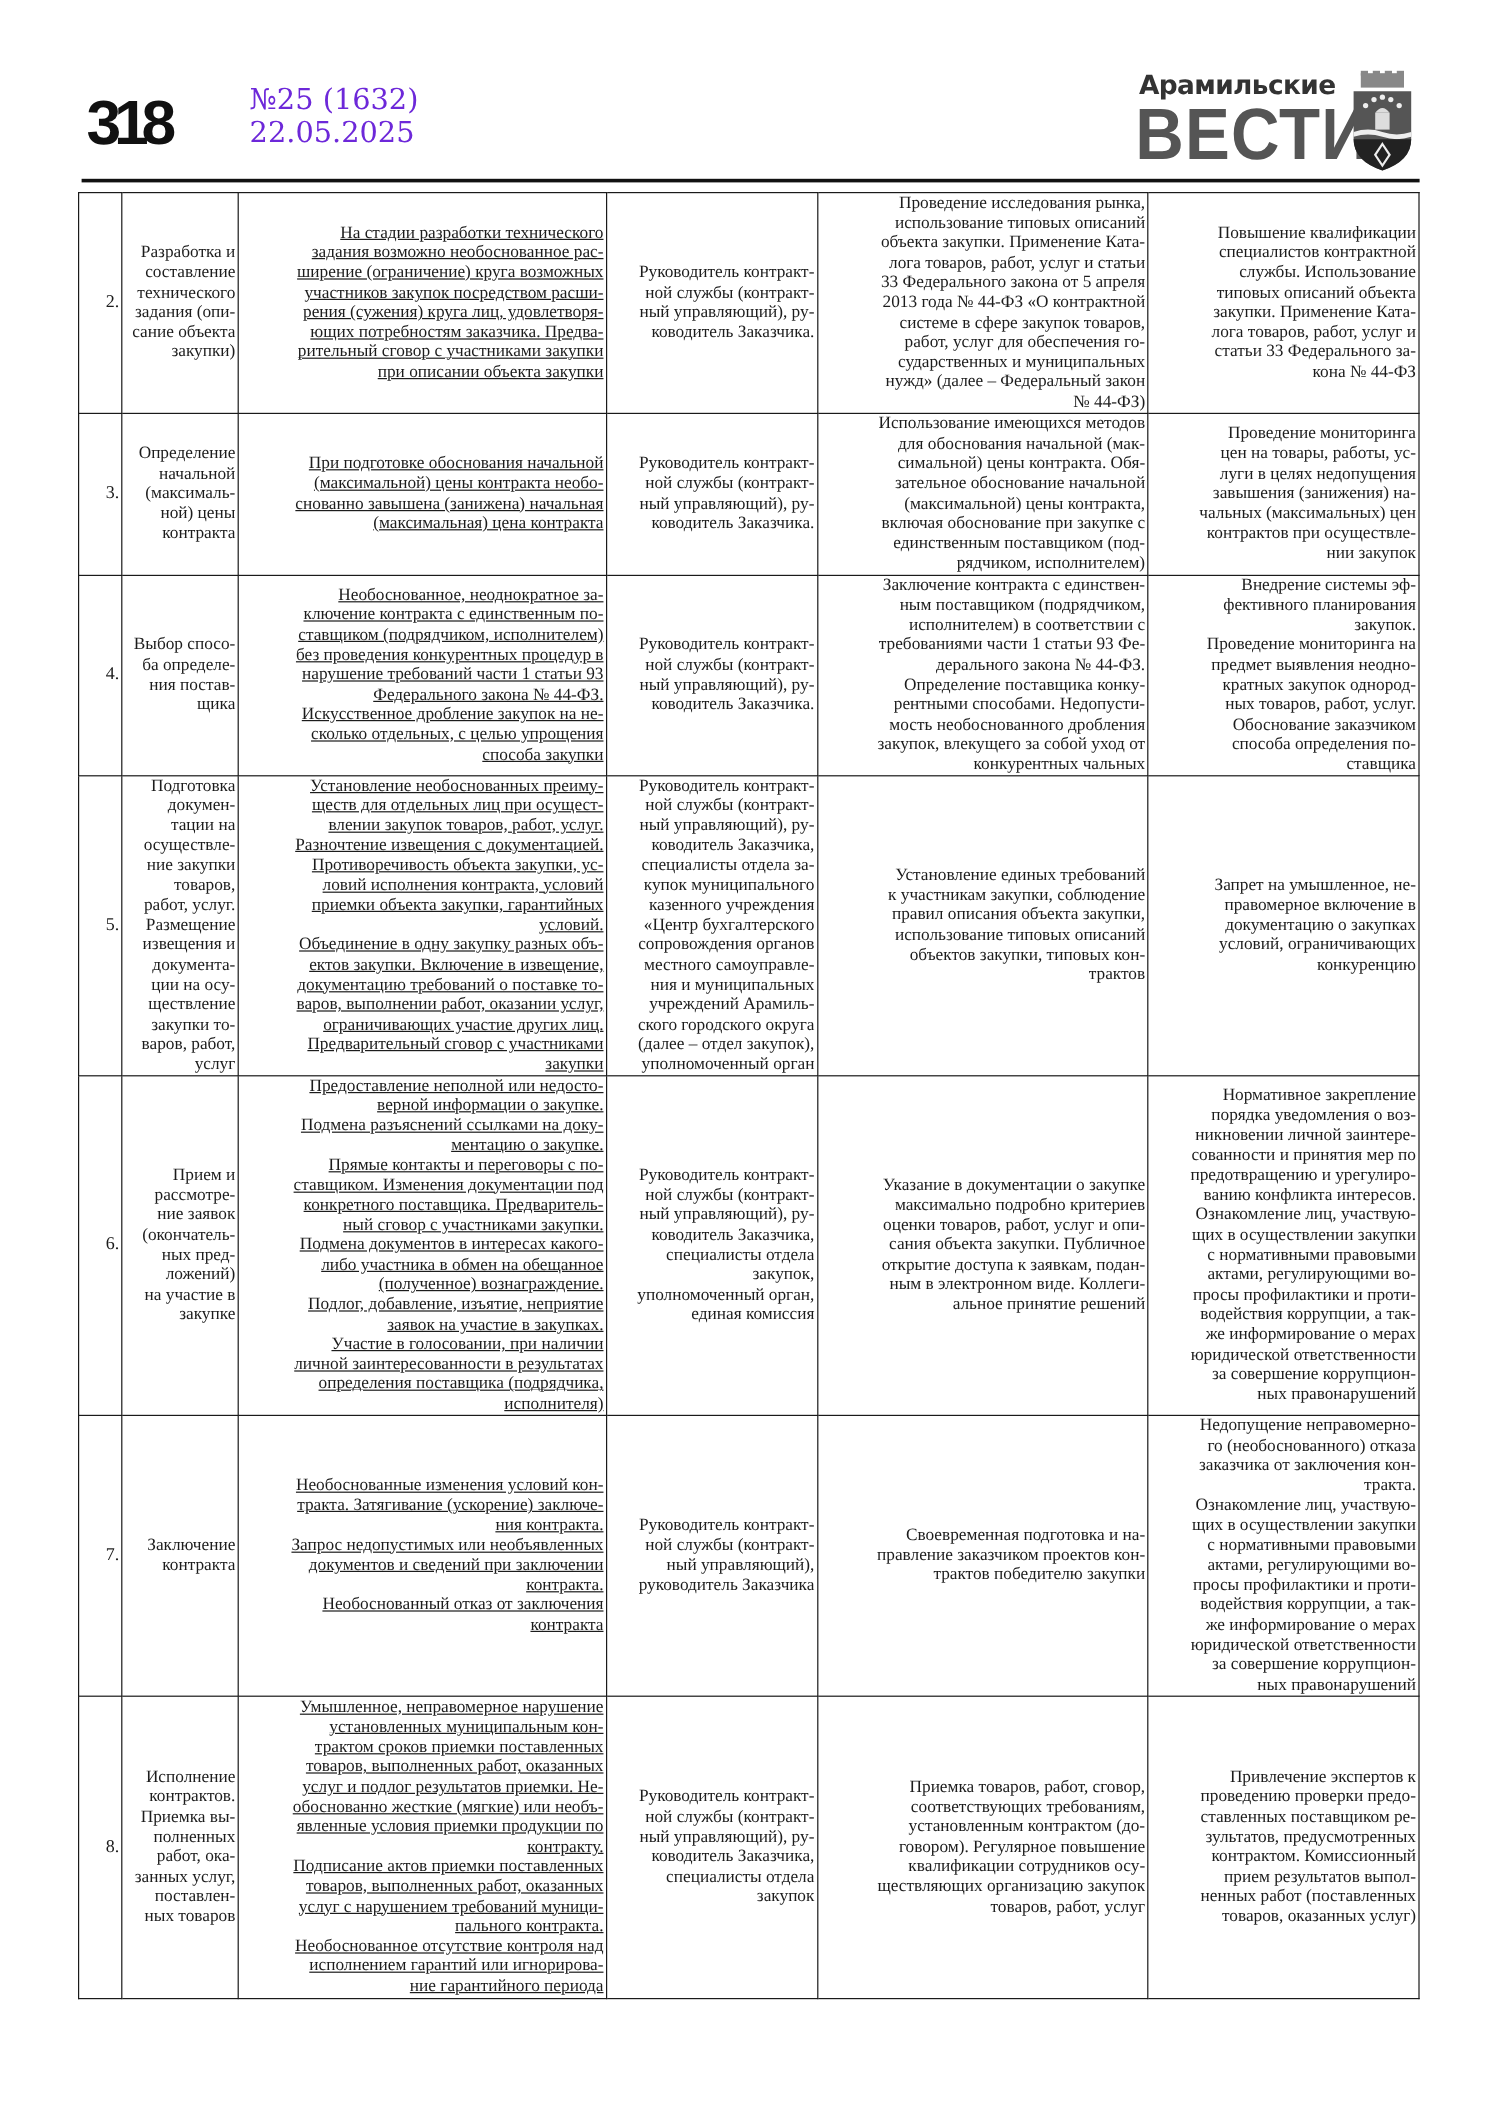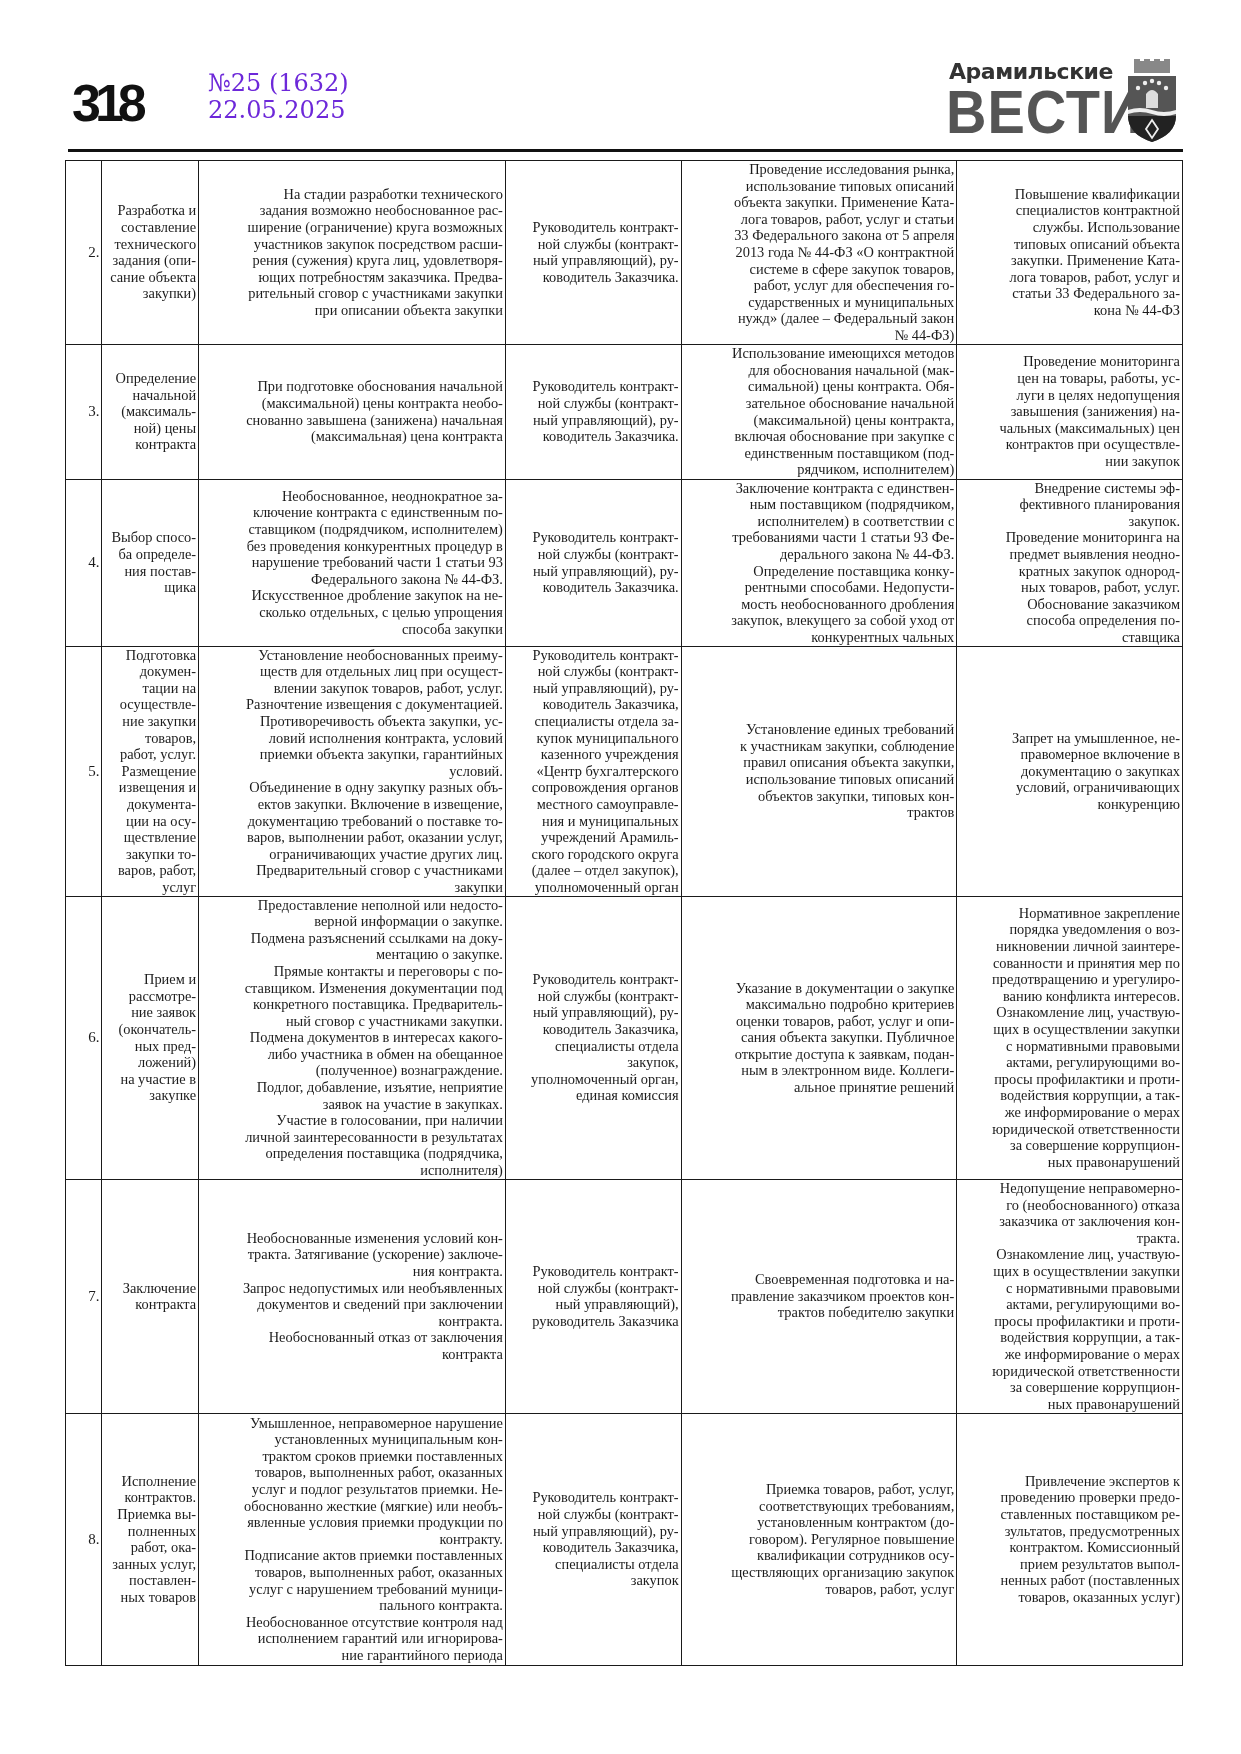--- a/index.html
+++ b/index.html
@@ -11,21 +11,21 @@
   .logo { position: absolute; left: 878px; top: 2px; width: 170px; height: 86px; }
   .logo-top { font-family: "DejaVu Sans", sans-serif; font-size: 22px; line-height: 24px; color: #333; font-weight: 700; letter-spacing: -0.5px; text-align: center; }
   .logo-main { font-family: "Liberation Sans", sans-serif; font-size: 56px; line-height: 56px; font-weight: 700; color: #555; letter-spacing: 1px; text-align: center; transform: scaleY(1.08); }
   .emblem { position: absolute; left: 1054px; top: 0; width: 60px; height: 86px; }
   .header-rule { position: absolute; left: 68px; top: 149px; width: 1115px; height: 3px; background: #111; }
 
   table.doc { position: absolute; left: 65px; top: 160px; width: 1118px; border-collapse: collapse; table-layout: fixed; font-family: "Liberation Serif", serif; font-size: 14.4px; line-height: 16.6px; color: #1c1c1c; }
   table.doc td { border: 1.6px solid #1a1a1a; text-align: right; vertical-align: middle; padding: 0 2px; }
   td.c-num { width: 30px; font-size: 15px; }
   td.c-stage { width: 88px; }
-  td.c-risk { width: 290px; }
+  td.c-risk { width: 290px; text-decoration: underline; }
   td.c-resp { width: 164px; }
   td.c-meas { width: 260px; }
   td.c-prev { width: 212px; }
   .ln { display: block; }
 </style>
 </head>
 <body>
 
 <div class="header">
   <div class="page-num">318</div>
@@ -416,21 +416,21 @@
         </td>
         <td class="c-resp">
           <span class="ln">Руководитель контракт-</span>
           <span class="ln">ной службы (контракт-</span>
           <span class="ln">ный управляющий), ру-</span>
           <span class="ln">ководитель Заказчика,</span>
           <span class="ln">специалисты отдела</span>
           <span class="ln">закупок</span>
         </td>
         <td class="c-meas">
-          <span class="ln">Приемка товаров, работ, услуг,</span>
+          <span class="ln">Приемка товаров, работ, сговор,</span>
           <span class="ln">соответствующих требованиям,</span>
           <span class="ln">установленным контрактом (до-</span>
           <span class="ln">говором). Регулярное повышение</span>
           <span class="ln">квалификации сотрудников осу-</span>
           <span class="ln">ществляющих организацию закупок</span>
           <span class="ln">товаров, работ, услуг</span>
         </td>
         <td class="c-prev">
           <span class="ln">Привлечение экспертов к</span>
           <span class="ln">проведению проверки предо-</span>

